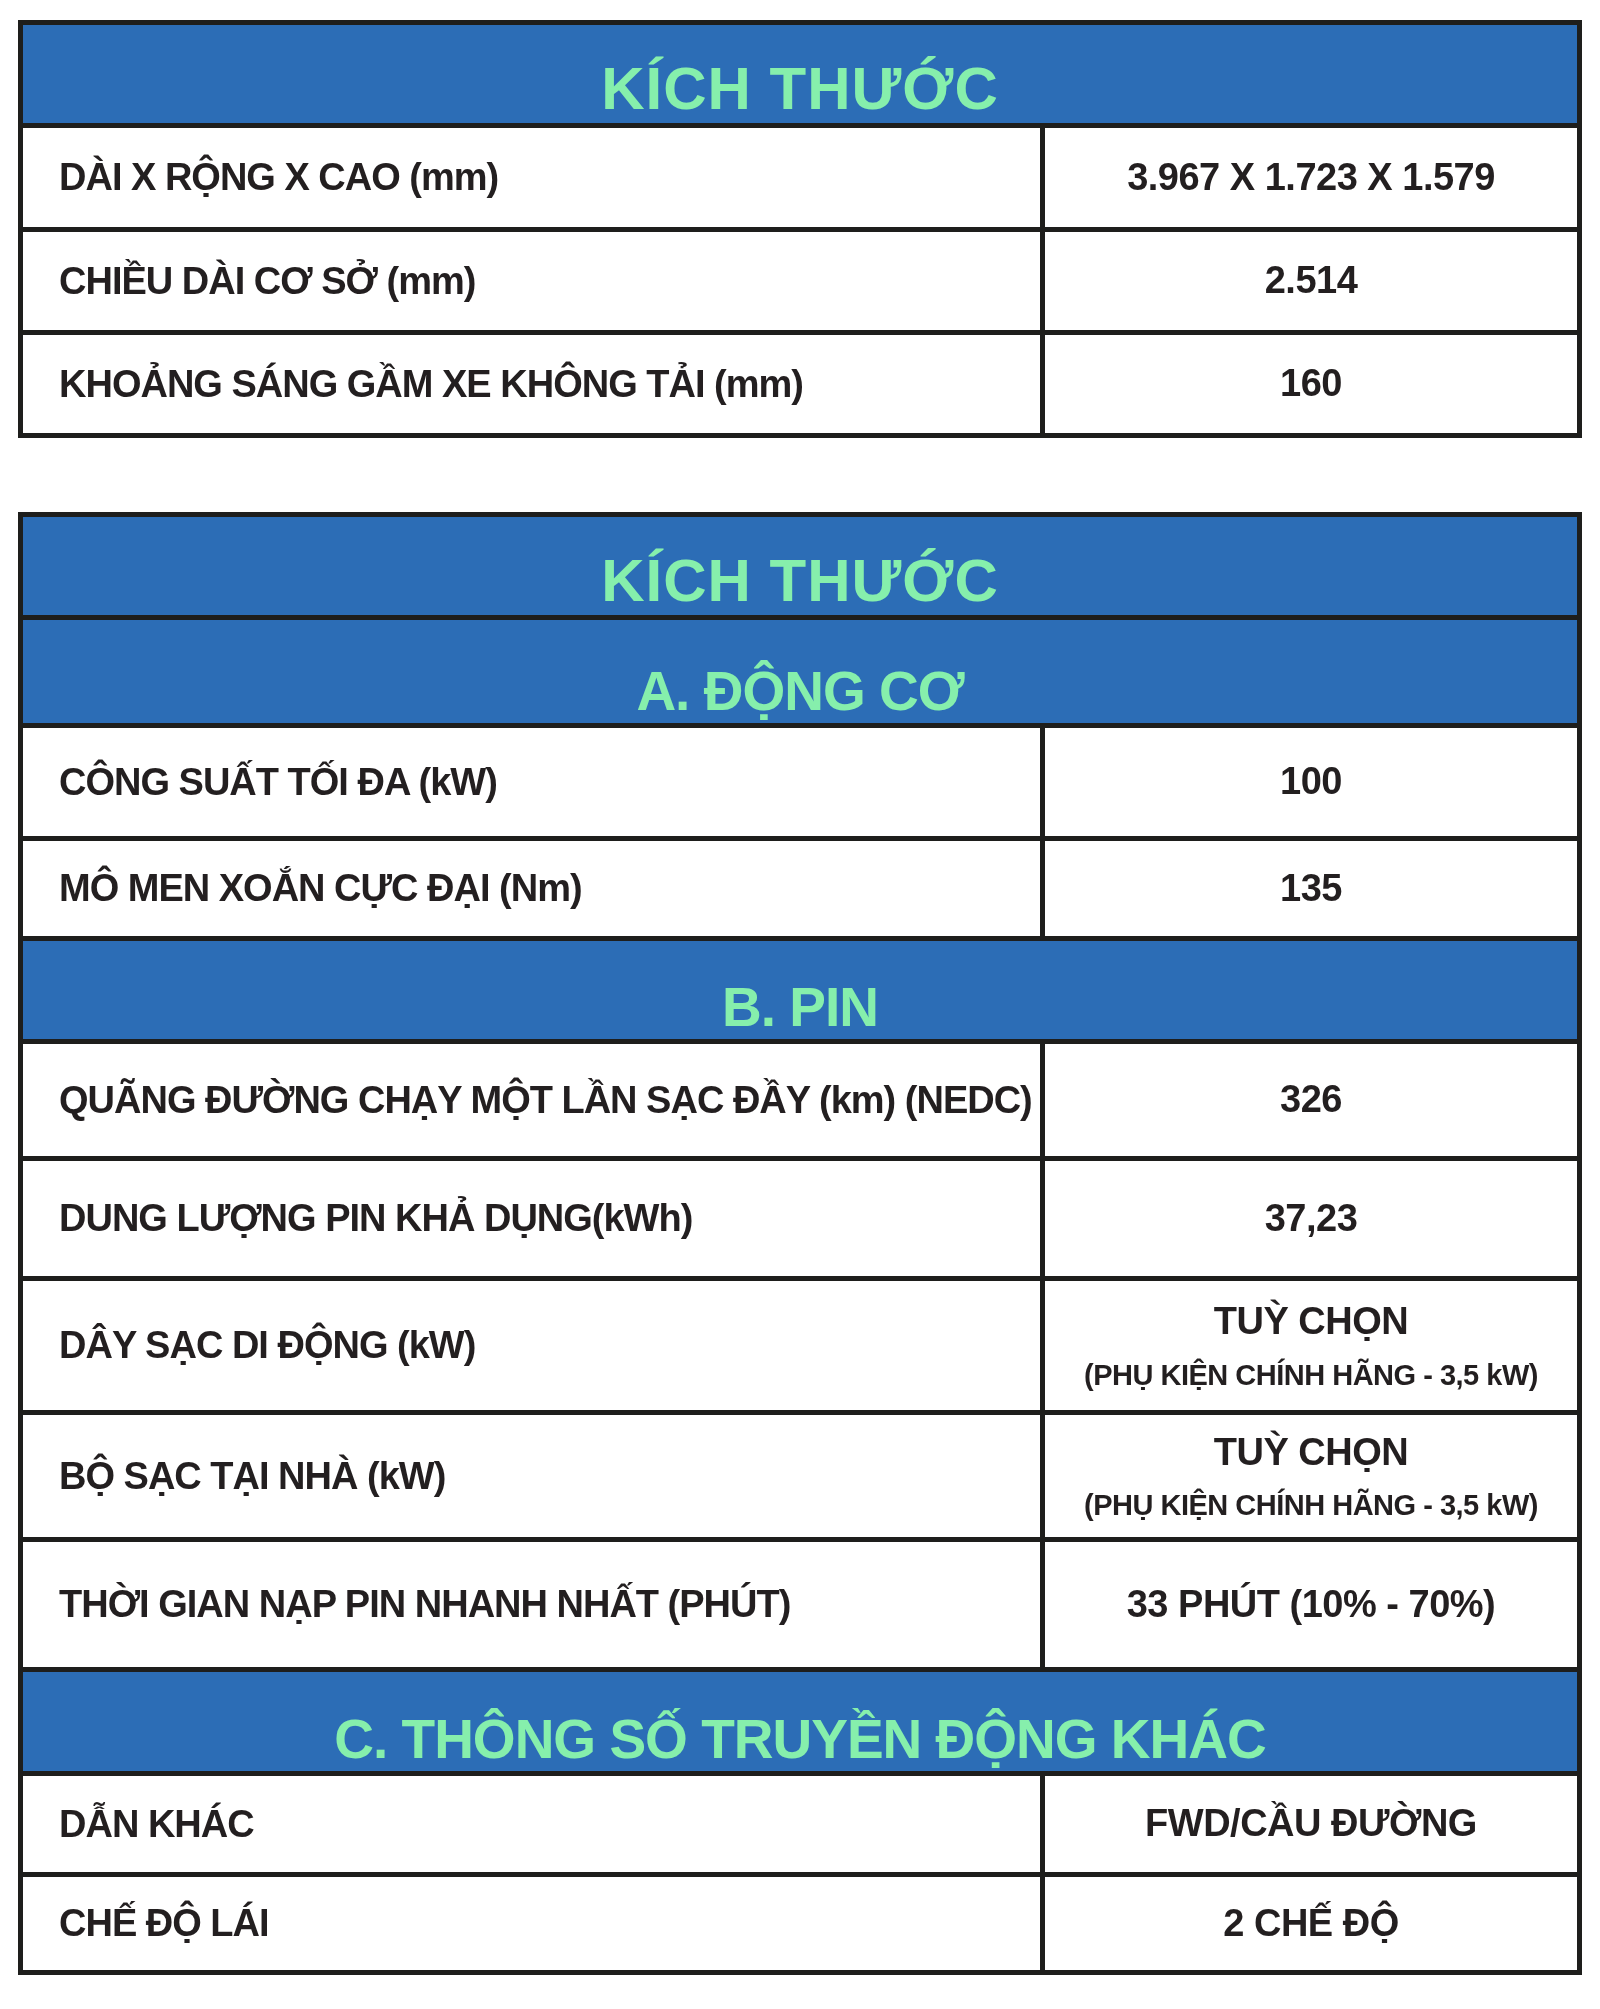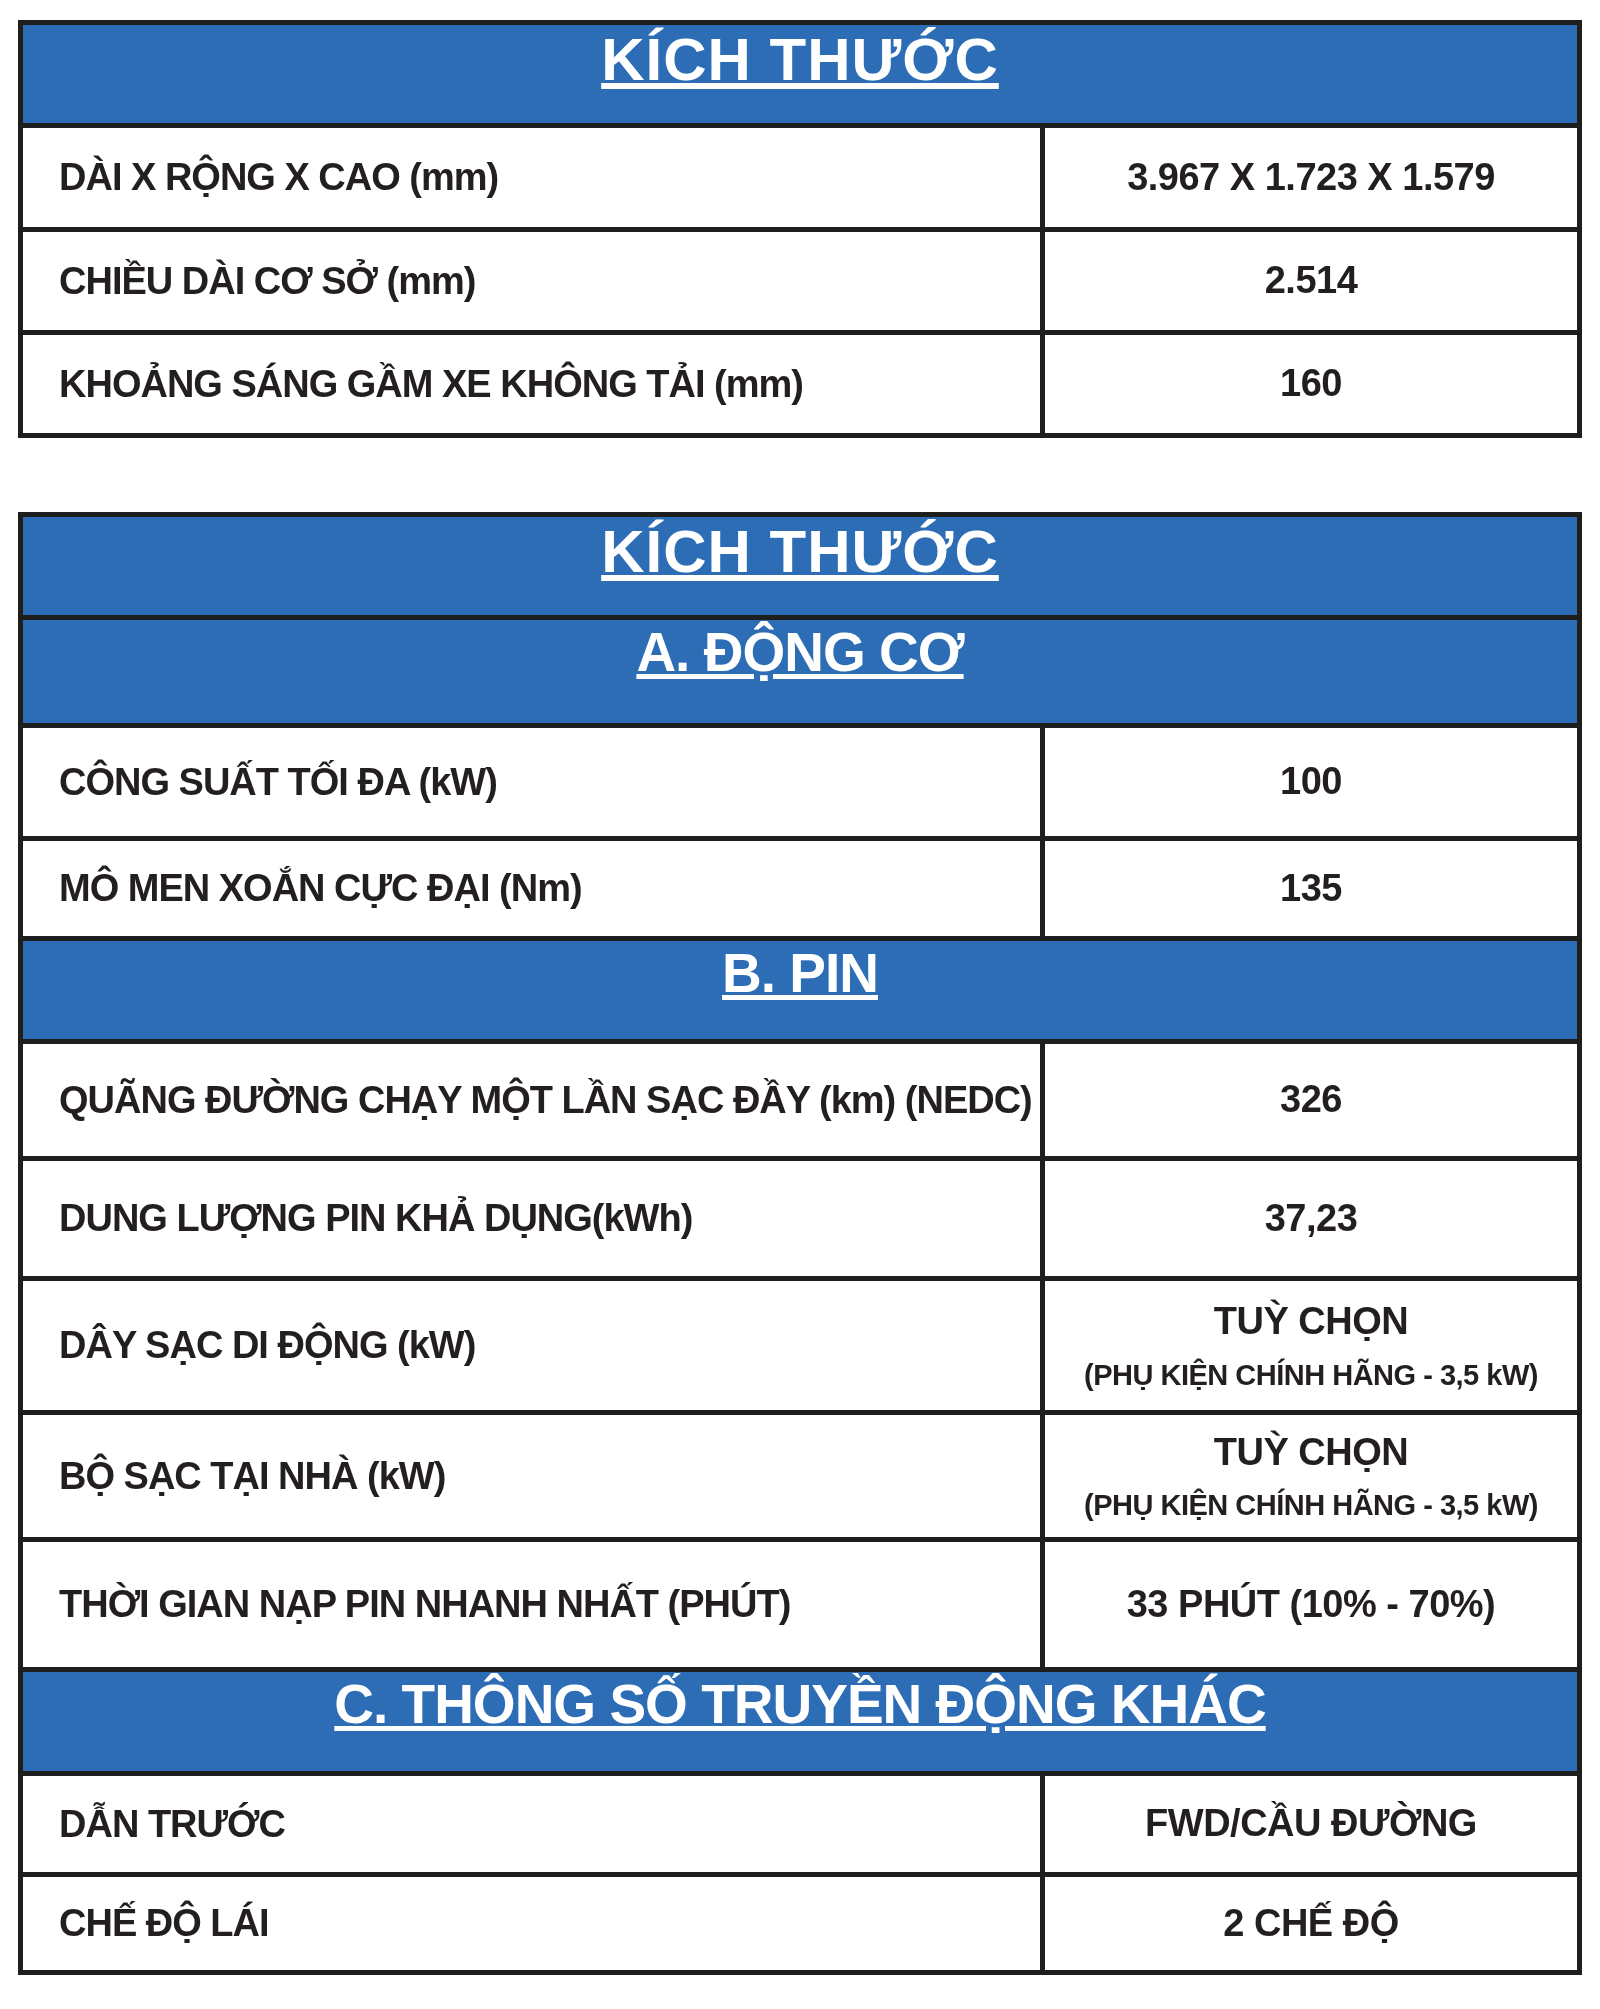--- a/index.html
+++ b/index.html
@@ -19,28 +19,27 @@
   .spec-table{
     width:1564px;
     margin-left:18px;
     border:5px solid var(--line);
     background:#ffffff;
   }
   .spec-table.first{margin-top:20px;}
   .spec-table.second{margin-top:74px;}
   .band{
     background:var(--blue);
-    color:#ffffff;
+    color:#86efac;
     display:flex;
-    align-items:flex-start;
+    align-items:flex-end;
     justify-content:center;
     border-top:5px solid var(--line);
     text-align:center;
     white-space:nowrap;
-    text-decoration:underline;
   }
   .spec-table > :first-child{border-top:none;}
   .band.main{
     height:98px;
     font-size:60px;
     letter-spacing:1px;
   }
   .band.sub{
     font-size:55px;
     letter-spacing:-1px;
@@ -199,21 +198,21 @@
 
     </div>
   </div>
 
   <div class="band sub" style="height:104px">
     <span>C. THÔNG SỐ TRUYỀN ĐỘNG KHÁC</span>
   </div>
 
   <div class="row" style="height:101px">
     <div class="cell label">
-      <span>DẪN TRƯỚC</span>
+      <span>DẪN KHÁC</span>
     </div>
     <div class="cell value">
       <span>FWD/CẦU ĐƯỜNG</span>
 
     </div>
   </div>
 
   <div class="row" style="height:98px">
     <div class="cell label">
       <span>CHẾ ĐỘ LÁI</span>

